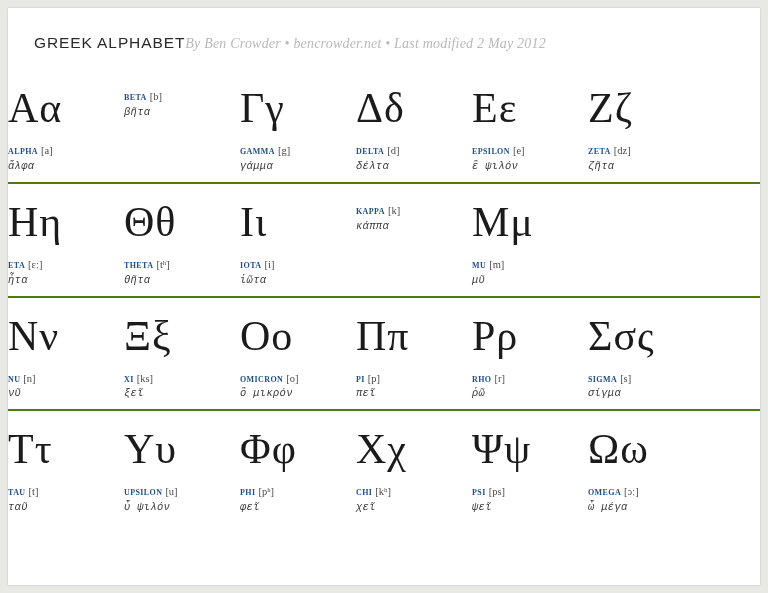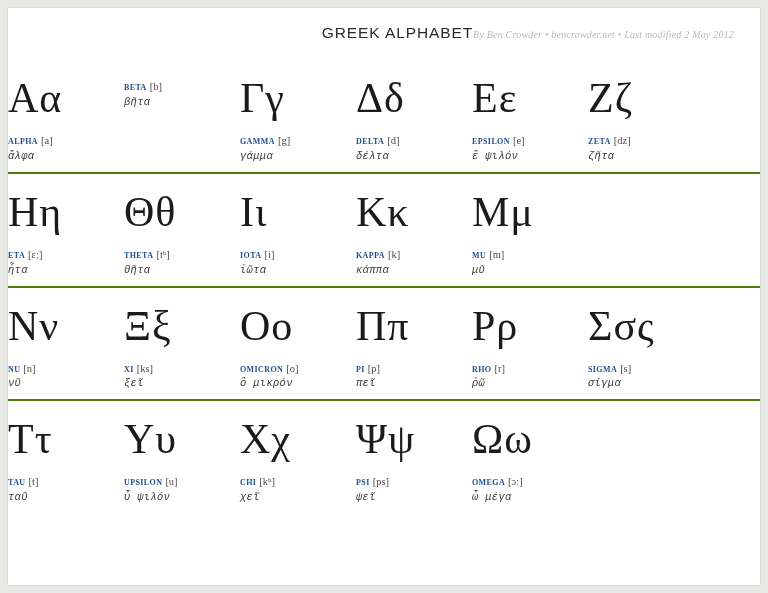--- a/index.html
+++ b/index.html
@@ -19,34 +19,34 @@
     top: 8px;
     width: 752px;
     height: 577px;
     background: #ffffff;
     box-shadow: 0 0 2px rgba(0,0,0,0.18);
     box-sizing: border-box;
   }
   .header {
     display: flex;
     align-items: baseline;
-    justify-content: flex-end;
-    padding: 16px 26px 0 26px;
+    justify-content: flex-start;
+    padding: 26px 26px 0 26px;
   }
   .title {
     font-family: "Liberation Sans", sans-serif;
     font-size: 15.5px;
     letter-spacing: 0.9px;
     color: #2a2a2a;
     font-weight: 400;
   }
   .credit {
     font-family: "Liberation Serif", serif;
     font-style: italic;
-    font-size: 10px;
+    font-size: 14px;
     color: #b9b9b9;
     letter-spacing: 0.2px;
   }
   .grid {
     margin-top: 18px;
   }
   .row {
     display: flex;
     border-top: 2px solid #4d7c0f;
     padding: 14px 0 10px 0;
@@ -168,21 +168,20 @@
         <div class="greekname">θῆτα</div>
       </div>
       <div class="cell">
         <div class="glyphs">Ιι</div>
         <div class="namerow">
           <span class="name">IOTA</span><span class="ipa">[i]</span>
         </div>
         <div class="greekname">ἰῶτα</div>
       </div>
       <div class="cell">
-        <div class="glyphs">Κκ</div>
         <div class="namerow">
           <span class="name">KAPPA</span><span class="ipa">[k]</span>
         </div>
         <div class="greekname">κάππα</div>
       </div>
       <div class="cell">
         <div class="glyphs">Μμ</div>
         <div class="namerow">
           <span class="name">MU</span><span class="ipa">[m]</span>
         </div>
@@ -242,20 +241,27 @@
           <span class="name">TAU</span><span class="ipa">[t]</span>
         </div>
         <div class="greekname">ταῦ</div>
       </div>
       <div class="cell">
         <div class="glyphs">Υυ</div>
         <div class="namerow">
           <span class="name">UPSILON</span><span class="ipa">[u]</span>
         </div>
         <div class="greekname">ὖ ψιλόν</div>
+      </div>
+      <div class="cell">
+        <div class="glyphs">Φφ</div>
+        <div class="namerow">
+          <span class="name">PHI</span><span class="ipa">[pʰ]</span>
+        </div>
+        <div class="greekname">φεῖ</div>
       </div>
       <div class="cell">
         <div class="glyphs">Χχ</div>
         <div class="namerow">
           <span class="name">CHI</span><span class="ipa">[kʰ]</span>
         </div>
         <div class="greekname">χεῖ</div>
       </div>
       <div class="cell">
         <div class="glyphs">Ψψ</div>

